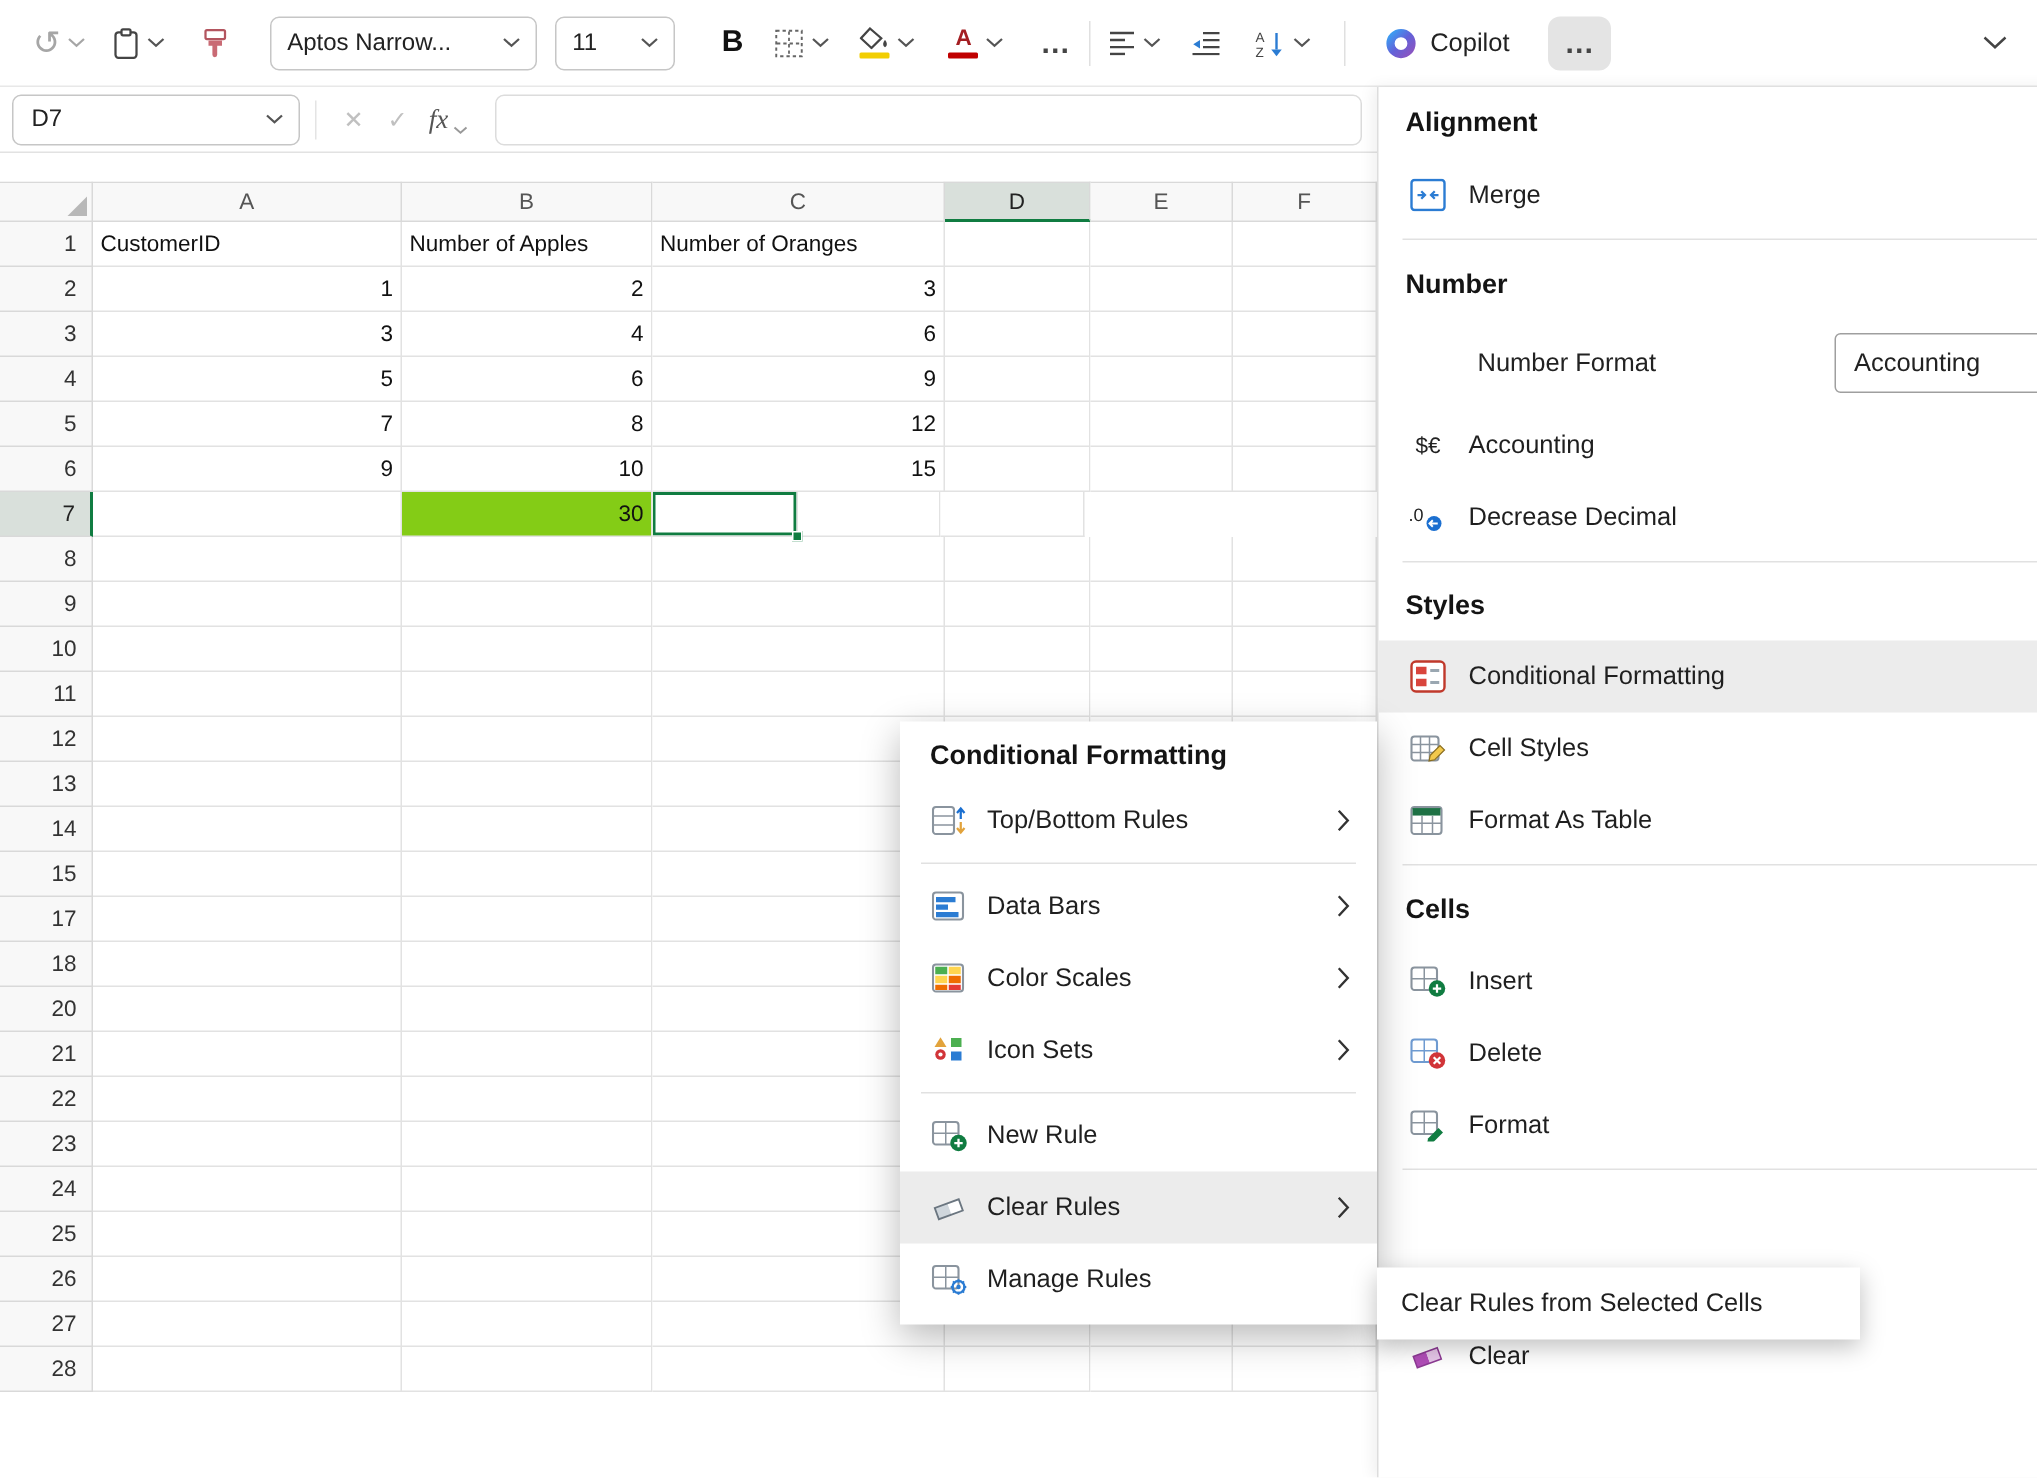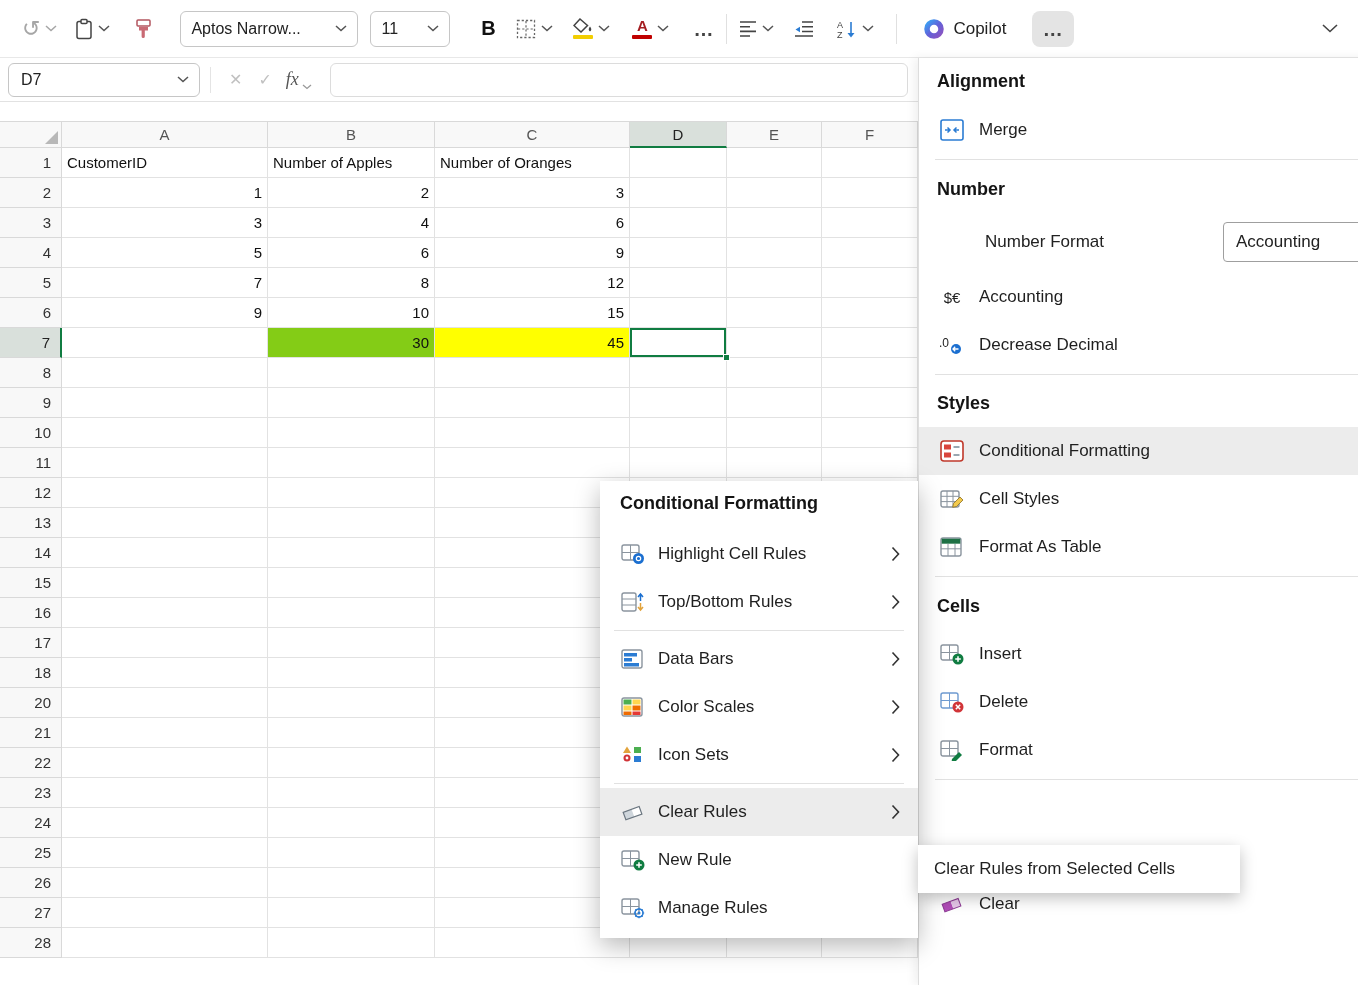--- a/index.html
+++ b/index.html
@@ -306,21 +306,20 @@
       <div class="g-cell g-data" style="width: 167px;">10</div>
       <div class="g-cell g-data" style="width: 195px;">15</div>
       <div class="g-cell g-data" style="width: 97px;"></div>
       <div class="g-cell g-data" style="width: 95px;"></div>
       <div class="g-cell g-data" style="width: 96px;"></div>
     </div>
     <div class="g-row">
       <div class="g-cell g-rowhead sel" style="width: 62px;">7</div>
       <div class="g-cell g-data" style="width: 206px;"></div>
       <div class="g-cell g-data" style="width: 167px; background: #84cc16;">30</div>
-      <div class="g-cell g-data" style="width: 195px; background: rgb(255, 255, 0);">45</div>
       <div class="g-cell g-data selected" style="width: 97px;">
         <div class="fill-handle"></div>
       </div>
       <div class="g-cell g-data" style="width: 95px;"></div>
       <div class="g-cell g-data" style="width: 96px;"></div>
     </div>
     <div class="g-row">
       <div class="g-cell g-rowhead" style="width: 62px;">8</div>
       <div class="g-cell g-data" style="width: 206px;"></div>
       <div class="g-cell g-data" style="width: 167px;"></div>
@@ -378,29 +377,20 @@
       <div class="g-cell g-rowhead" style="width: 62px;">14</div>
       <div class="g-cell g-data" style="width: 206px;"></div>
       <div class="g-cell g-data" style="width: 167px;"></div>
       <div class="g-cell g-data" style="width: 195px;"></div>
       <div class="g-cell g-data" style="width: 97px;"></div>
       <div class="g-cell g-data" style="width: 95px;"></div>
       <div class="g-cell g-data" style="width: 96px;"></div>
     </div>
     <div class="g-row">
       <div class="g-cell g-rowhead" style="width: 62px;">15</div>
-      <div class="g-cell g-data" style="width: 206px;"></div>
-      <div class="g-cell g-data" style="width: 167px;"></div>
-      <div class="g-cell g-data" style="width: 195px;"></div>
-      <div class="g-cell g-data" style="width: 97px;"></div>
-      <div class="g-cell g-data" style="width: 95px;"></div>
-      <div class="g-cell g-data" style="width: 96px;"></div>
-    </div>
-    <div class="g-row">
-      <div class="g-cell g-rowhead" style="width: 62px;">16</div>
       <div class="g-cell g-data" style="width: 206px;"></div>
       <div class="g-cell g-data" style="width: 167px;"></div>
       <div class="g-cell g-data" style="width: 195px;"></div>
       <div class="g-cell g-data" style="width: 97px;"></div>
       <div class="g-cell g-data" style="width: 95px;"></div>
       <div class="g-cell g-data" style="width: 96px;"></div>
     </div>
     <div class="g-row">
       <div class="g-cell g-rowhead" style="width: 62px;">17</div>
       <div class="g-cell g-data" style="width: 206px;"></div>
@@ -681,36 +671,20 @@
         <svg width="9" height="16">
           <path d="M1.5 1.5 L7.5 8 L1.5 14.5" fill="none" stroke="#333" stroke-width="1.6"></path>
         </svg>
       </span>
   </div>
 </div>
 
 <div class="cf-menu">
   <div class="cf-title">Conditional Formatting</div>
 
-  <div class="cf-item mt7">
-    <span class="cf-icon">
-      <svg width="24" height="22">
-          <rect x="1" y="2" width="17" height="15" rx="2" fill="none" stroke="#8a949e" stroke-width="1.4"></rect>
-          <path d="M1 9.5 h17 M9.5 2 v15" stroke="#8a949e" stroke-width="1"></path>
-          <circle cx="17.5" cy="15.5" r="5.5" fill="#1b6fd0"></circle>
-          <circle cx="17.5" cy="15.5" r="2.2" fill="none" stroke="#fff" stroke-width="1.2"></circle>
-        </svg>
-    </span>
-    <span class="p-label">Highlight Cell Rules</span>
-    <span class="cf-chev">
-        <svg width="9" height="16">
-          <path d="M1.5 1.5 L7.5 8 L1.5 14.5" fill="none" stroke="#333" stroke-width="1.6"></path>
-        </svg>
-      </span>
-  </div>
   <div class="cf-item">
     <span class="cf-icon">
       <svg width="24" height="22">
           <rect x="1" y="2" width="14" height="18" rx="2" fill="none" stroke="#8a949e" stroke-width="1.4"></rect>
           <path d="M1 8 h14 M1 14 h14" stroke="#8a949e" stroke-width="1"></path>
           <path d="M19.5 3 v7 M17 6 l2.5 -3 2.5 3" stroke="#1b6fd0" stroke-width="1.5" fill="none"></path>
           <path d="M19.5 12 v7 M17 16 l2.5 3 2.5 -3" stroke="#e2a33c" stroke-width="1.5" fill="none"></path>
         </svg>
     </span>
     <span class="p-label">Top/Bottom Rules</span>
@@ -771,20 +745,31 @@
     <span class="p-label">Icon Sets</span>
     <span class="cf-chev">
         <svg width="9" height="16">
           <path d="M1.5 1.5 L7.5 8 L1.5 14.5" fill="none" stroke="#333" stroke-width="1.6"></path>
         </svg>
       </span>
   </div>
 
   <div class="cf-divider"></div>
 
+  <div class="cf-item">
+    <span class="cf-icon">
+      <svg width="24" height="22">
+          <rect x="1" y="2" width="17" height="15" rx="2" fill="none" stroke="#8a949e" stroke-width="1.4"></rect>
+          <path d="M1 9.5 h17 M9.5 2 v15" stroke="#8a949e" stroke-width="1"></path>
+          <circle cx="18" cy="16" r="5.5" fill="#107C41"></circle>
+          <path d="M18 13.2 v5.6 M15.2 16 h5.6" stroke="#fff" stroke-width="1.5"></path>
+        </svg>
+    </span>
+    <span class="p-label">New Rule</span>
+  </div>
   <div class="cf-item hl">
     <span class="cf-icon">
       <svg width="24" height="22">
           <g transform="rotate(-20 12 12)">
             <rect x="3" y="8" width="9" height="8" fill="#cfd6dc"></rect>
             <rect x="12" y="8" width="8" height="8" fill="#fff"></rect>
             <rect x="3" y="8" width="17" height="8" fill="none" stroke="#6b7680" stroke-width="1.2"></rect>
           </g>
         </svg>
     </span>
@@ -793,31 +778,20 @@
         <svg width="9" height="16">
           <path d="M1.5 1.5 L7.5 8 L1.5 14.5" fill="none" stroke="#333" stroke-width="1.6"></path>
         </svg>
       </span>
   </div>
   <div class="cf-item">
     <span class="cf-icon">
       <svg width="24" height="22">
           <rect x="1" y="2" width="17" height="15" rx="2" fill="none" stroke="#8a949e" stroke-width="1.4"></rect>
           <path d="M1 9.5 h17 M9.5 2 v15" stroke="#8a949e" stroke-width="1"></path>
-          <circle cx="18" cy="16" r="5.5" fill="#107C41"></circle>
-          <path d="M18 13.2 v5.6 M15.2 16 h5.6" stroke="#fff" stroke-width="1.5"></path>
-        </svg>
-    </span>
-    <span class="p-label">New Rule</span>
-  </div>
-  <div class="cf-item">
-    <span class="cf-icon">
-      <svg width="24" height="22">
-          <rect x="1" y="2" width="17" height="15" rx="2" fill="none" stroke="#8a949e" stroke-width="1.4"></rect>
-          <path d="M1 9.5 h17 M9.5 2 v15" stroke="#8a949e" stroke-width="1"></path>
           <circle cx="18" cy="16" r="4" fill="none" stroke="#2b7cd3" stroke-width="1.6"></circle>
           <circle cx="18" cy="16" r="1.5" fill="#2b7cd3"></circle>
           <path d="M18 10.8 v2 M18 19.2 v2 M12.8 16 h2 M21.2 16 h2 M14.3 12.3 l1.4 1.4 M20.3 18.3 l1.4 1.4 M21.7 12.3 l-1.4 1.4 M15.7 18.3 l-1.4 1.4" stroke="#2b7cd3" stroke-width="1.2"></path>
         </svg>
     </span>
     <span class="p-label">Manage Rules</span>
   </div>
 </div>
 
 <div class="clear-submenu">

